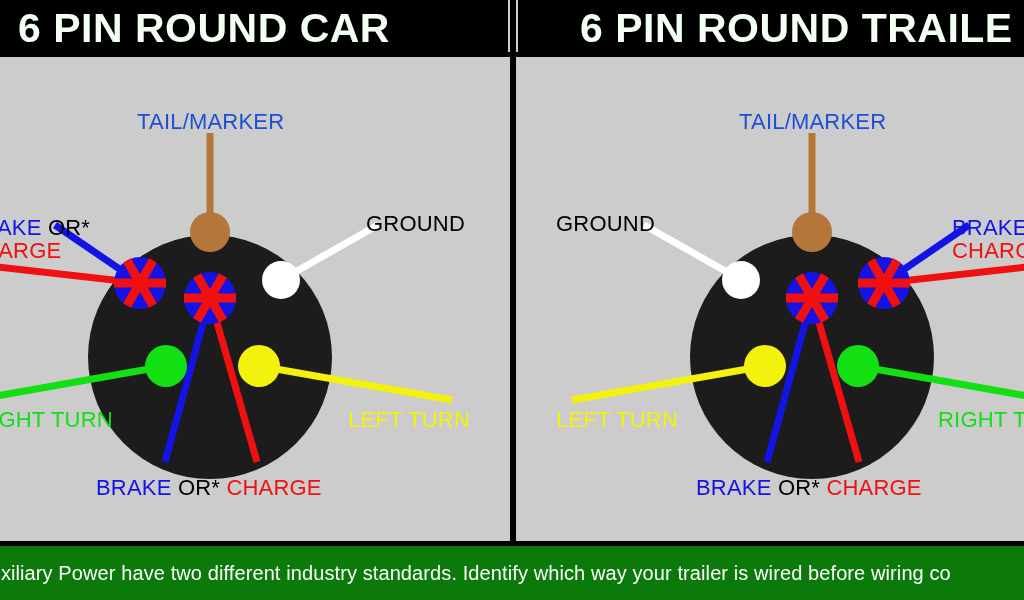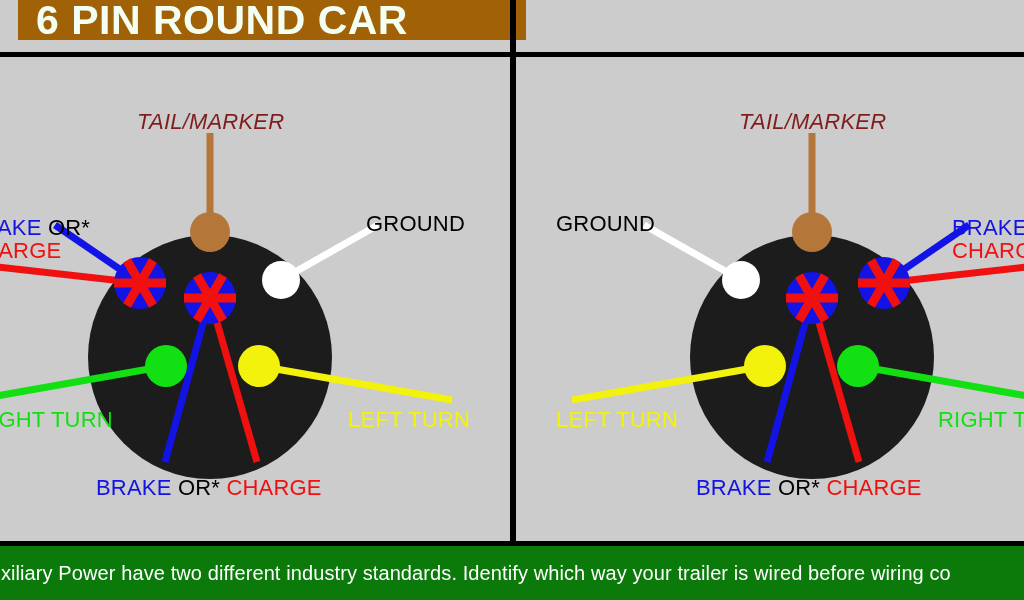--- a/index.html
+++ b/index.html
@@ -13,24 +13,23 @@
     position: relative;
     width: 1024px; height: 600px;
     background: #cccccc;
     overflow: hidden;
   }
 
   
   .header-band {
     position: absolute;
     top: 0;
-    height: 40px;
-    background: #a16207;
-    overflow: hidden;
-    margin-left: 18px;
+    height: 56px;
+    background: #000000;
+    overflow: hidden;
   }
   .header-band.left  { left: 0px;   width: 508px; }
   .header-band.right { left: 518px; width: 506px; }
 
   .header-title {
     position: absolute;
     top: 50%;
     transform: translateY(-50%);
     color: #f2fff2;
     font-size: 41px;
@@ -73,21 +72,21 @@
 
   
   .lbl {
     position: absolute;
     font-size: 22px;
     font-weight: normal;
     white-space: nowrap;
     line-height: 1.05;
     letter-spacing: 0.2px;
   }
-  .c-brown  { color: #7f1d1d; font-style: italic; }
+  .c-brown  { color: #1d4ed8; }
   .c-white  { color: #000000; }
   .c-blue   { color: #1313e6; }
   .c-red    { color: #f01010; }
   .c-green  { color: #13e013; }
   .c-yellow { color: #f2f20d; }
 
   
   .footer-band {
     position: absolute;
     left: 0; top: 546px;
@@ -108,20 +107,23 @@
 </style>
 </head>
 <body>
 
 <div id="root">
 
   <div class="header-band left">
     <div class="header-title">6 PIN ROUND CAR</div>
   </div>
 
+  <div class="header-band right">
+    <div class="header-title">6 PIN ROUND TRAILE</div>
+  </div>
 
   <div class="header-underline"></div>
   <div class="panel-divider"></div>
 
   <div class="stage">
     <svg width="1024" height="484" viewBox="0 0 1024 484">
       <defs>
 
         <g id="starpin">
           <circle r="26" fill="#1313e6"></circle>

